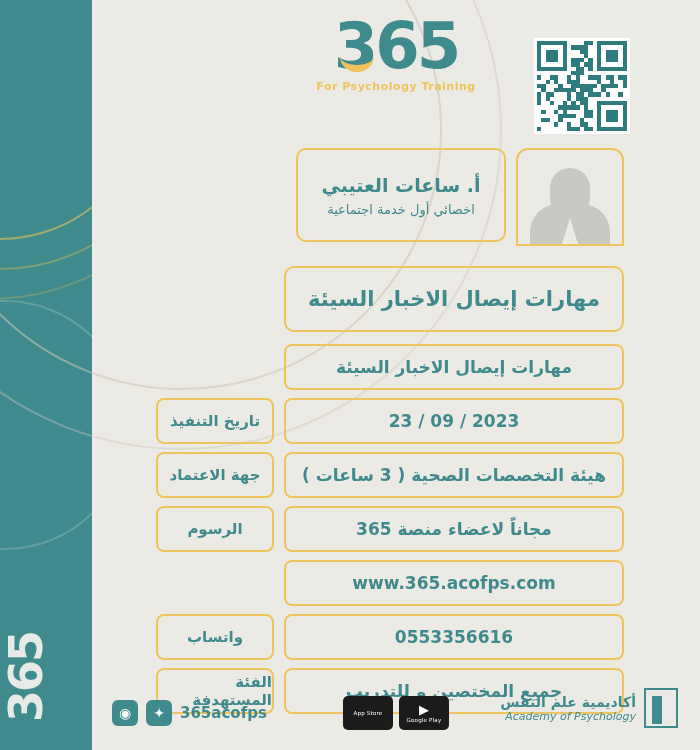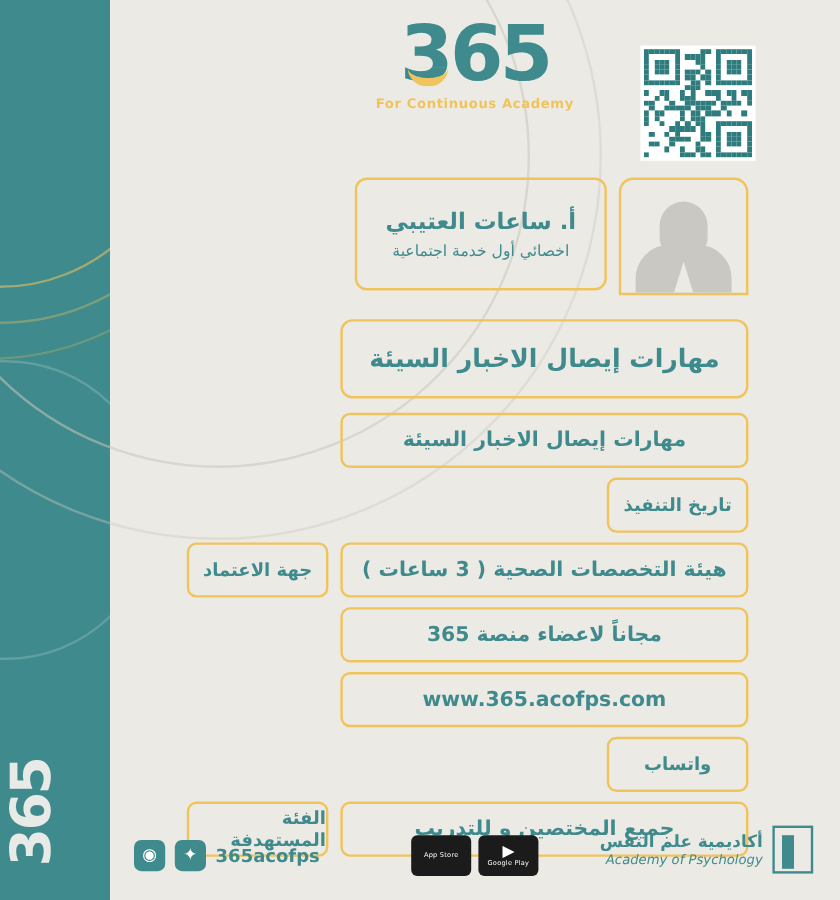--- a/index.html
+++ b/index.html
@@ -319,21 +319,21 @@
 <div class="content">
   <div class="bg-arc b1"></div>
   <div class="bg-arc b2"></div>
 
   <div class="header">
     <div class="logo-wrap">
       <div class="logo-365">
         <span>365</span>
         <span class="swoosh"></span>
       </div>
-      <div class="logo-en">For Continuous Academy</div>
+      <div class="logo-en">For Psychology Training</div>
     </div>
   </div>
 
   <div class="qr">
     <div class="qr-grid" id="qrgrid">
         <i></i>
         <i></i>
         <i></i>
         <i></i>
         <i></i>
@@ -792,33 +792,36 @@
 
   <div class="title-box">
     <span>مهارات إيصال الاخبار السيئة</span>
   </div>
 
   <div class="rows" id="rows">
       <div class="row">
         <div class="value">مهارات إيصال الاخبار السيئة</div>
       </div>
       <div class="row">
+        <div class="value ltr">23 / 09 / 2023</div>
         <div class="label">تاريخ التنفيذ</div>
       </div>
       <div class="row">
         <div class="value">هيئة التخصصات الصحية ( 3 ساعات )</div>
         <div class="label">جهة الاعتماد</div>
       </div>
       <div class="row">
         <div class="value">مجاناً لاعضاء منصة 365</div>
+        <div class="label">الرسوم</div>
       </div>
       <div class="row">
         <div class="value ltr">www.365.acofps.com</div>
       </div>
       <div class="row">
+        <div class="value ltr">0553356616</div>
         <div class="label">واتساب</div>
       </div>
       <div class="row">
         <div class="value">جميع المختصين و للتدريب</div>
         <div class="label">الفئة المستهدفة</div>
       </div>
     </div>
 
   <div class="footer">
     <div class="acad">

